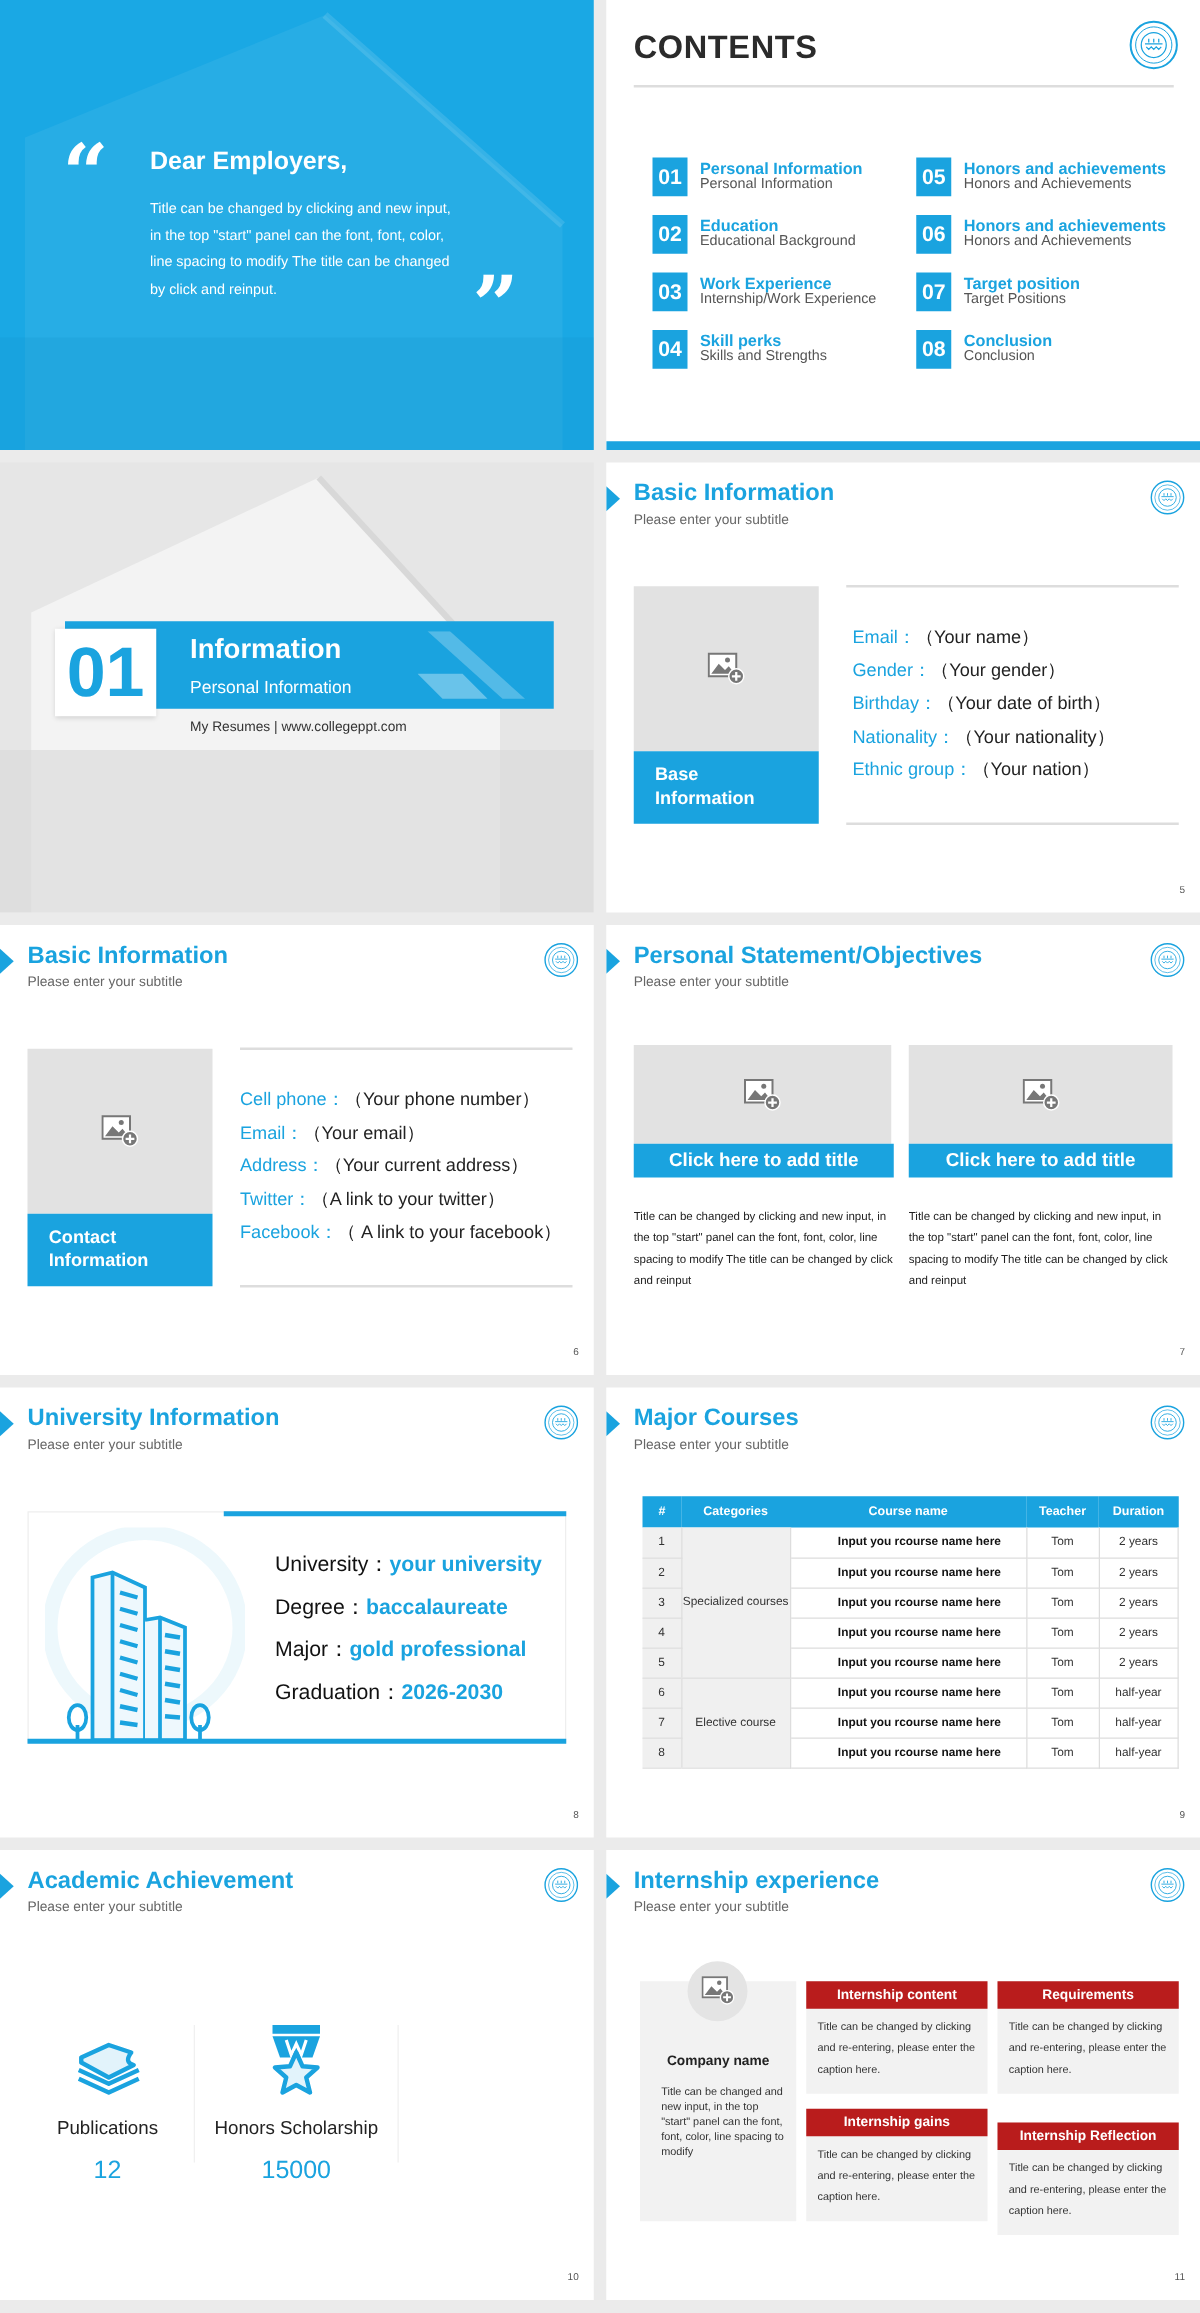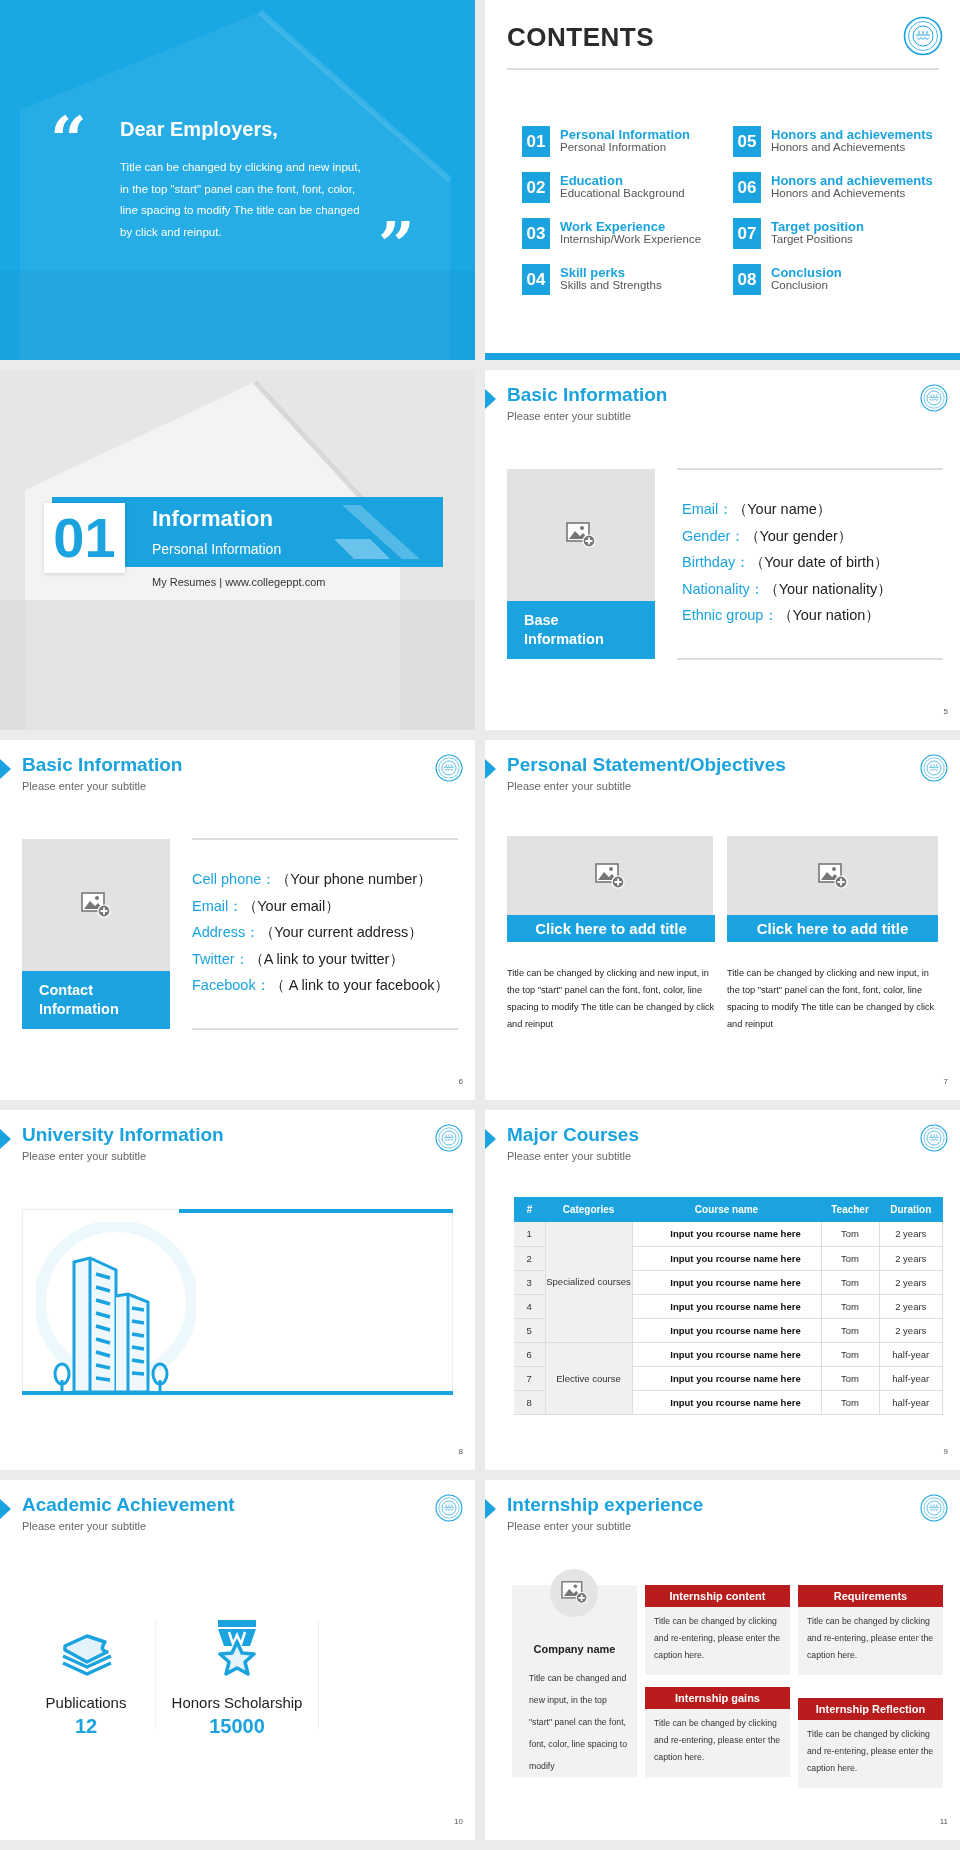--- a/index.html
+++ b/index.html
@@ -72,28 +72,28 @@
   .ctable th { background: #1aa3df; color: #fff; font-weight: bold; height: 25px; font-size: 10px; }
   .ctable td { height: 24px; border-bottom: 1px solid #ddd; border-right: 1px solid #ddd; text-align: center; color: #333; }
   .ctable td.num { background: #f0f0f0; width: 31px; }
   .ctable td.cat { background: #f0f0f0; width: 87px; }
   .ctable td.name { font-weight: bold; text-align: center; padding-left: 18px; color: #111; width: 189px; }
 
   
   .ach { position: absolute; top: 140px; width: 150px; text-align: center; }
   .ach-icon { width: 58px; height: 56px; margin: 0 auto; display: block; }
   .ach-l { font-size: 15px; color: #222; margin-top: 18px; white-space: nowrap; }
-  .ach-v { font-size: 20px; color: #1aa3df; font-weight: bold; margin-top: 4px; }
+  .ach-v { font-size: 20px; color: #1aa3df; font-weight: normal; margin-top: 14px; }
   .ach-div { position: absolute; top: 140px; width: 1px; height: 110px; background: #f0f0f0; }
 
   
   .co-box { position: absolute; left: 27px; top: 105px; width: 125px; height: 192px; background: #f2f2f2; }
   .co-circle { position: absolute; left: 65px; top: 89px; width: 48px; height: 48px; border-radius: 50%; background: #e4e4e4; }
   .co-name { position: absolute; left: 27px; top: 163px; width: 125px; text-align: center; font-size: 11px; font-weight: bold; color: #222; }
-  .co-body { position: absolute; left: 44px; top: 187px; width: 100px; font-size: 8.7px; line-height: 22px; color: #333; }
+  .co-body { position: absolute; left: 44px; top: 187px; width: 100px; font-size: 8.7px; line-height: 12px; color: #333; }
   .ib { position: absolute; width: 145px; height: 90px; background: #f2f2f2; }
   .ib-h { height: 22px; background: #b91c1c; color: #fff; font-weight: bold; font-size: 11px; text-align: center; line-height: 22px; }
   .ib-b { padding: 6px 9px 0 9px; font-size: 8.7px; line-height: 16.8px; color: #333; }
 </style>
 </head>
 <body>
 
 <svg width="0" height="0" style="position:absolute">
   <defs>
     <symbol id="seal" viewBox="0 0 40 40">
@@ -300,20 +300,26 @@
       <path d="M96 86 L108 88 M96 99 L108 101 M96 112 L108 114 M96 125 L108 127 M96 138 L108 140 M96 151 L108 152"></path>
     </g>
     <g fill="none" stroke="#1aa3df" stroke-width="3">
       <ellipse cx="26" cy="152" rx="7" ry="10"></ellipse>
         <path d="M26 158 L26 170"></path>
       <ellipse cx="124" cy="152" rx="7" ry="10"></ellipse>
         <path d="M124 158 L124 170"></path>
     </g>
   </svg>
   <div class="uni-botbar"></div>
+  <div class="uni-list">
+    <div class="uni-row"><span>University：</span><span class="v">your university</span></div>
+    <div class="uni-row"><span>Degree：</span><span class="v">baccalaureate</span></div>
+    <div class="uni-row"><span>Major：</span><span class="v">gold professional</span></div>
+    <div class="uni-row"><span>Graduation：</span><span class="v">2026-2030</span></div>
+  </div>
   <div class="pagenum">8</div>
 </section>
 
 <section class="slide col-r row4">
   <div class="s-head">
     <div class="s-arrow"></div>
     <div class="s-title">Major Courses</div>
     <div class="s-sub">Please enter your subtitle</div>
   </div>
   <svg class="seal">

